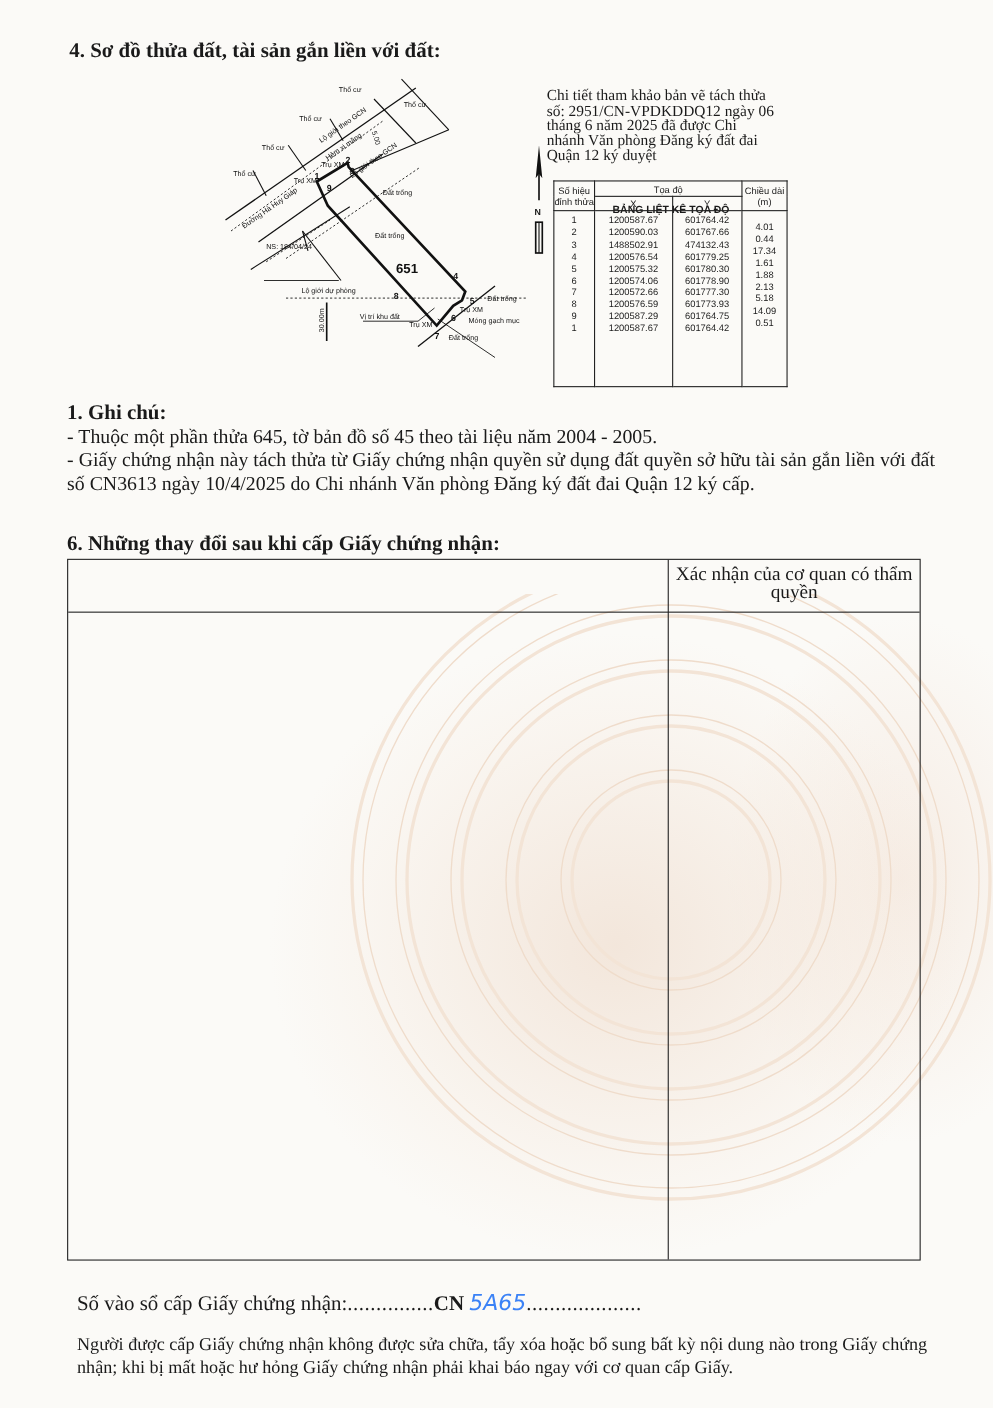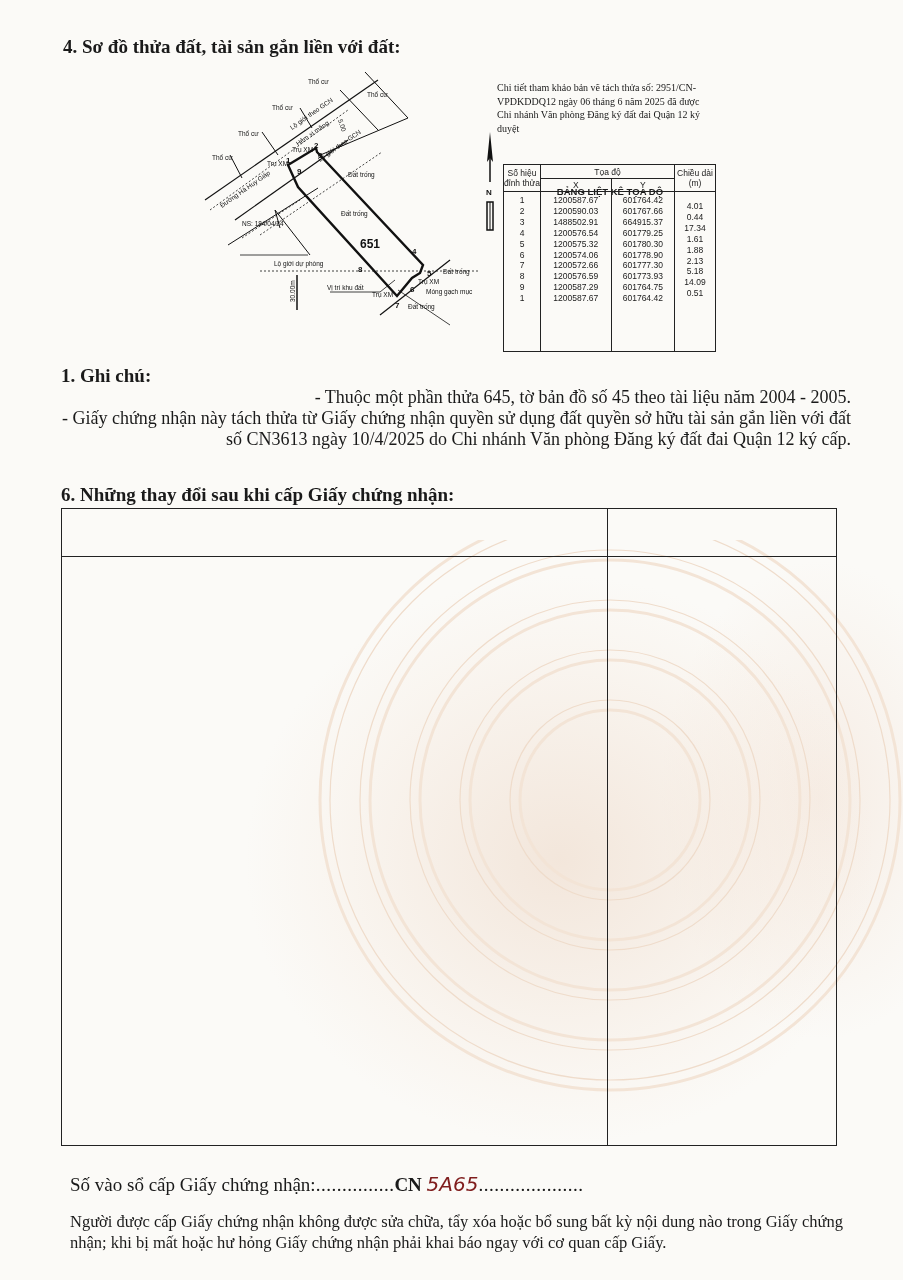--- a/index.html
+++ b/index.html
@@ -13,44 +13,44 @@
     position: absolute; inset: 0;
     background:
       radial-gradient(ellipse 420px 380px at 560px 860px, rgba(236,214,196,0.55), rgba(245,232,220,0.25) 55%, rgba(251,250,247,0) 75%),
       radial-gradient(ellipse 200px 300px at 820px 800px, rgba(240,220,205,0.45), rgba(251,250,247,0) 80%),
       #fbfaf7;
   }
   .drum { position: absolute; left: 300px; top: 540px; width: 620px; height: 620px; pointer-events: none; }
   .abs { position: absolute; }
   .h-section { font-weight: bold; font-size: 19px; }
   .h4 { left: 63px; top: 36px; font-size: 19px; }
-  .note { font-size: 18px; line-height: 21px; text-align: right; }
+  .note { font-size: 18px; line-height: 21px; }
 
   
-  .coord-caption { left: 497px; top: 81px; width: 210px; font-size: 10px; line-height: 13.5px; }
+  .coord-caption { left: 497px; top: 81px; width: 210px; font-size: 14px; line-height: 13.5px; }
   .coord-title { left: 505px; top: 146px; width: 210px; text-align:center; font-family:"Liberation Sans", sans-serif; font-weight:bold; font-size: 9.5px; margin-top: 40px; }
   table.coord {
     position: absolute; left: 503px; top: 164px; width: 213px; height: 188px;
     border-collapse: collapse; font-family: "Liberation Sans", sans-serif; font-size: 8.5px;
   }
   table.coord th, table.coord td { border: 1px solid #222; padding: 0; text-align: center; font-weight: normal; }
   table.coord .body td { vertical-align: top; line-height: 10.9px; padding-top: 3px; }
   table.coord .len { padding-top: 9px !important; }
 
   
   .change-table { position: absolute; left: 61px; top: 508px; width: 776px; height: 638px; border: 1.5px solid #222; box-sizing: border-box; }
   .change-table .colsep { position: absolute; left: 545px; top: 0; bottom: 0; border-left: 1.5px solid #222; }
   .change-table .hdrsep { position: absolute; left: 0; right: 0; top: 47px; border-top: 1.5px solid #222; }
   .change-table .hdr1 { position: absolute; left: 0; width: 545px; top: 12px; text-align: center; font-size: 19px; }
   .change-table .hdr2 { position: absolute; left: 546px; right: 0; top: 4px; text-align: center; font-size: 17.5px; line-height: 17px; }
 
   .reg-line { left: 70px; top: 1172px; font-size: 19px; }
   .reg-dots { letter-spacing: 0.5px; }
   .reg-num { font-weight: bold; }
-  .reg-hand { font-family: "DejaVu Sans", sans-serif; font-style: italic; font-size: 20px; color:#7f1d1d; }
+  .reg-hand { font-family: "DejaVu Sans", sans-serif; font-style: italic; font-size: 20px; color:#3b82f6; }
   .footer { left: 70px; top: 1211px; width: 780px; font-size: 16.5px; line-height: 21px; }
   svg text { font-family: "Liberation Sans", sans-serif; }
 </style>
 </head>
 <body>
 
 <div class="paper-bg"></div>
 
 <svg class="drum" viewBox="0 0 620 620">
   <g fill="none" stroke="#f3e4d6" stroke-width="3">
@@ -184,21 +184,21 @@
           <div>1200575.32</div>
           <div>1200574.06</div>
           <div>1200572.66</div>
           <div>1200576.59</div>
           <div>1200587.29</div>
           <div>1200587.67</div>
     </td>
     <td>
       <div>601764.42</div>
           <div>601767.66</div>
-          <div>664915.37</div>
+          <div>474132.43</div>
           <div>601779.25</div>
           <div>601780.30</div>
           <div>601778.90</div>
           <div>601777.30</div>
           <div>601773.93</div>
           <div>601764.75</div>
           <div>601764.42</div>
     </td>
     <td class="len">
       <div>4.01</div>
@@ -216,19 +216,20 @@
   </table>
 
 <div class="abs h-section" style="left:61px;top:365px;">1. Ghi chú:</div>
 <div class="abs note" style="left:61px;top:387px;width:790px;">- Thuộc một phần thửa 645, tờ bản đồ số 45 theo tài liệu năm 2004 - 2005.</div>
 <div class="abs note" style="left:61px;top:408px;width:790px;">- Giấy chứng nhận này tách thửa từ Giấy chứng nhận quyền sử dụng đất quyền sở hữu tài sản gắn liền với đất số CN3613 ngày 10/4/2025 do Chi nhánh Văn phòng Đăng ký đất đai Quận 12 ký cấp.</div>
 
 <div class="abs h-section" style="left:61px;top:484px;">6. Những thay đổi sau khi cấp Giấy chứng nhận:</div>
 <div class="change-table">
   <div class="colsep"></div>
   <div class="hdrsep"></div>
+  <div class="hdr2">Xác nhận của cơ quan có thẩm quyền</div>
 </div>
 
 <div class="abs reg-line">
   <span>Số vào sổ cấp Giấy chứng nhận:</span><span class="reg-dots">...............</span><span class="reg-num">CN</span> <span class="reg-hand">5A65</span><span class="reg-dots">....................</span>
 </div>
 
 <div class="abs footer">Người được cấp Giấy chứng nhận không được sửa chữa, tẩy xóa hoặc bổ sung bất kỳ nội dung nào trong Giấy chứng nhận; khi bị mất hoặc hư hỏng Giấy chứng nhận phải khai báo ngay với cơ quan cấp Giấy.</div>
 
 </body></html>

